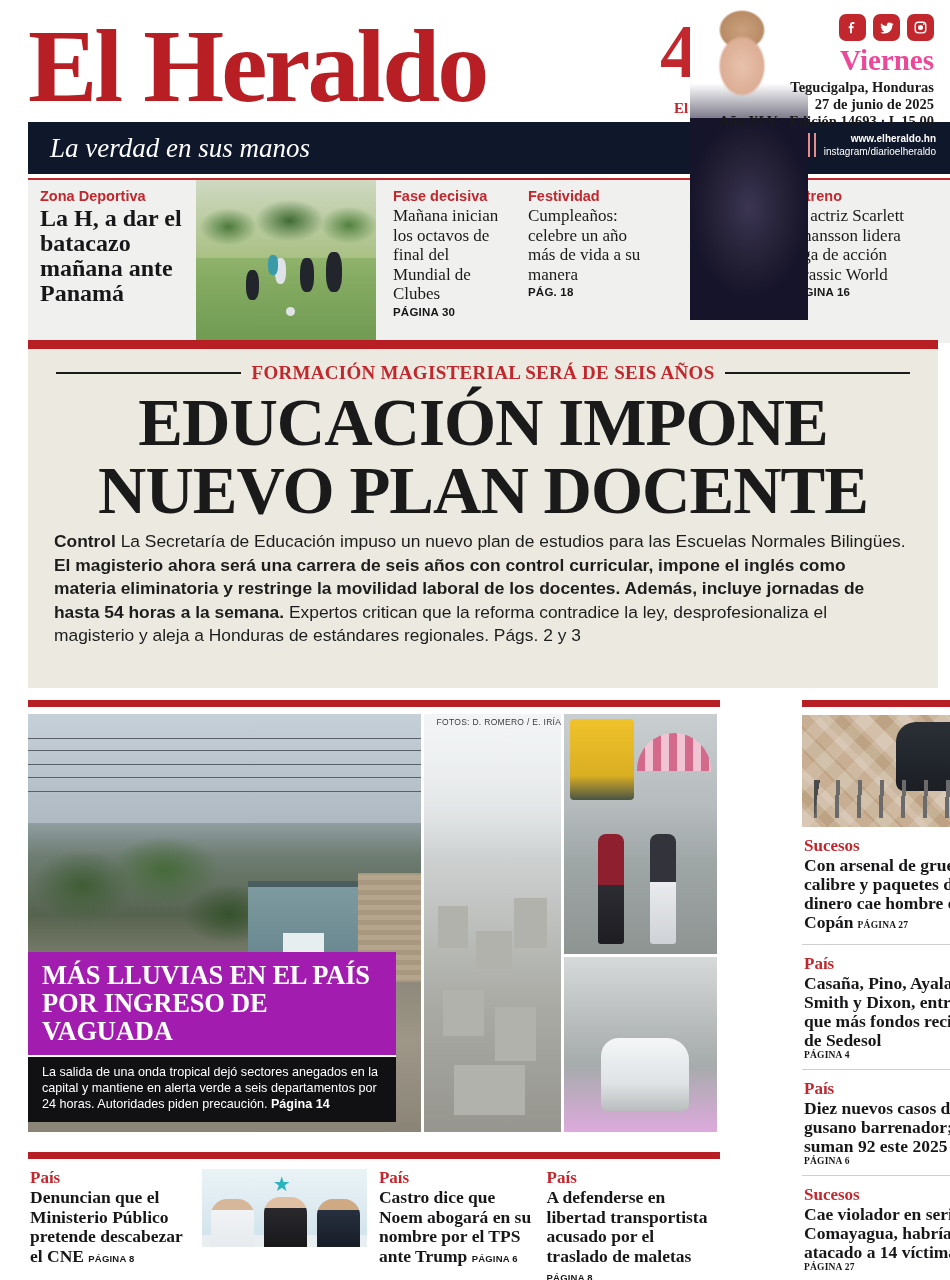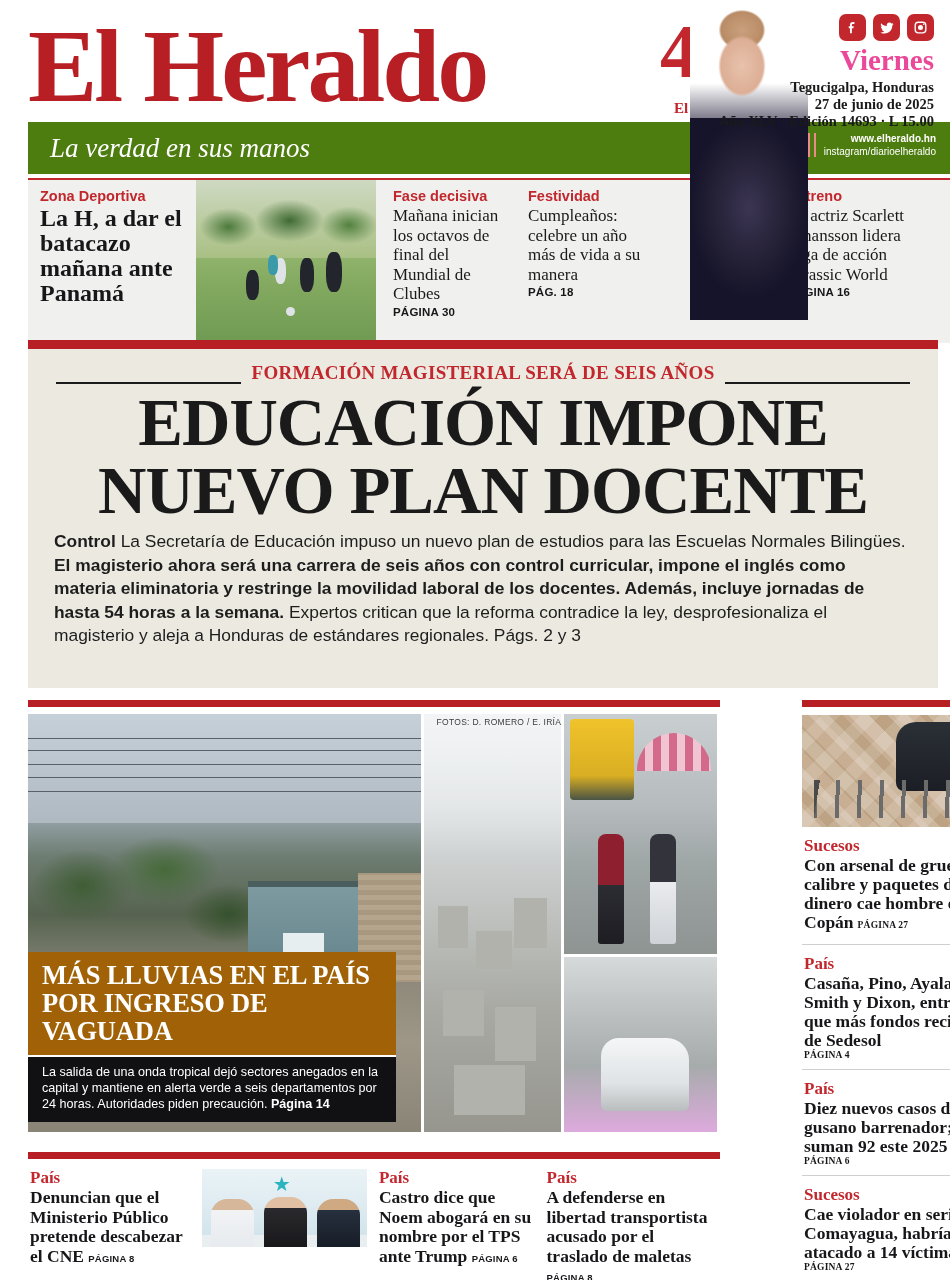--- a/index.html
+++ b/index.html
@@ -73,21 +73,21 @@
     font-family:"Liberation Serif", serif; font-weight:700;
     font-size:29px; line-height:33px; color:#ec4899; margin-bottom:2px;
   }
   .place, .dateline, .edition {
     font-family:"Liberation Serif", serif; font-weight:700;
     font-size:14.5px; line-height:17px; color:#1a1a1a;
   }
 
   .tagline-bar {
     position:absolute; left:28px; top:122px; right:0; height:52px;
-    background:#4d7c0f;
+    background:#0f172a;
   }
   .tagline {
     position:absolute; left:22px; top:11px;
     font-family:"Liberation Serif", serif; font-style:italic; font-weight:400;
     font-size:27px; color:#ffffff;
   }
   .handles {
     position:absolute; right:14px; top:10px; width:240px;
     display:flex; justify-content:flex-end; align-items:center; gap:8px;
     color:#ffd8d8;
@@ -144,21 +144,21 @@
   }
   .ts-photo .pl.w { background:#dfe3e8; }
   .ts-photo .pl.c { background:#3b9aa8; }
 
   
   .lead-block {
     position:absolute; left:28px; top:340px; right:12px; height:348px;
     background:#eceae0; border-top:9px solid #b81f25;
   }
   .kicker-row {
-    display:flex; align-items:flex-end; gap:10px;
+    display:flex; align-items:center; gap:10px;
     margin:13px 28px 4px 28px;
   }
   .kicker-row .rule { flex:1; height:2px; background:#1b1b1b; }
   .kicker-txt {
     font-family:"Liberation Serif", serif; font-weight:700;
     font-size:19px; letter-spacing:.3px; color:#c1272d; white-space:nowrap;
   }
   .head-l1, .head-l2 {
     font-family:"Liberation Serif", serif; font-weight:700;
     color:#1a1a1a; text-align:center; letter-spacing:-1px;
@@ -250,21 +250,21 @@
     position:absolute; left:24%; bottom:12%; width:58%; height:42%;
     background:linear-gradient(180deg,#f4f6f7 0%,#dfe3e5 62%,#b9bdbe 100%);
     border-radius:18px 22px 6px 6px;
   }
 
   
   .flood-box {
     position:absolute; left:0; bottom:14px; width:368px; z-index:6;
   }
   .flood-head {
-    background:#a16207; color:#fff; padding:9px 14px 10px 14px;
+    background:#a21caf; color:#fff; padding:9px 14px 10px 14px;
     font-family:"Liberation Serif", serif; font-weight:700;
     font-size:26.5px; line-height:28px; letter-spacing:-.2px;
   }
   .flood-sub {
     background:#111114; color:#fff; padding:7px 14px 10px 14px;
     border-top:2px solid #fff;
     font-family:"Liberation Sans", sans-serif;
     font-size:12.6px; line-height:16px;
   }
   .flood-sub b { font-weight:700; }

